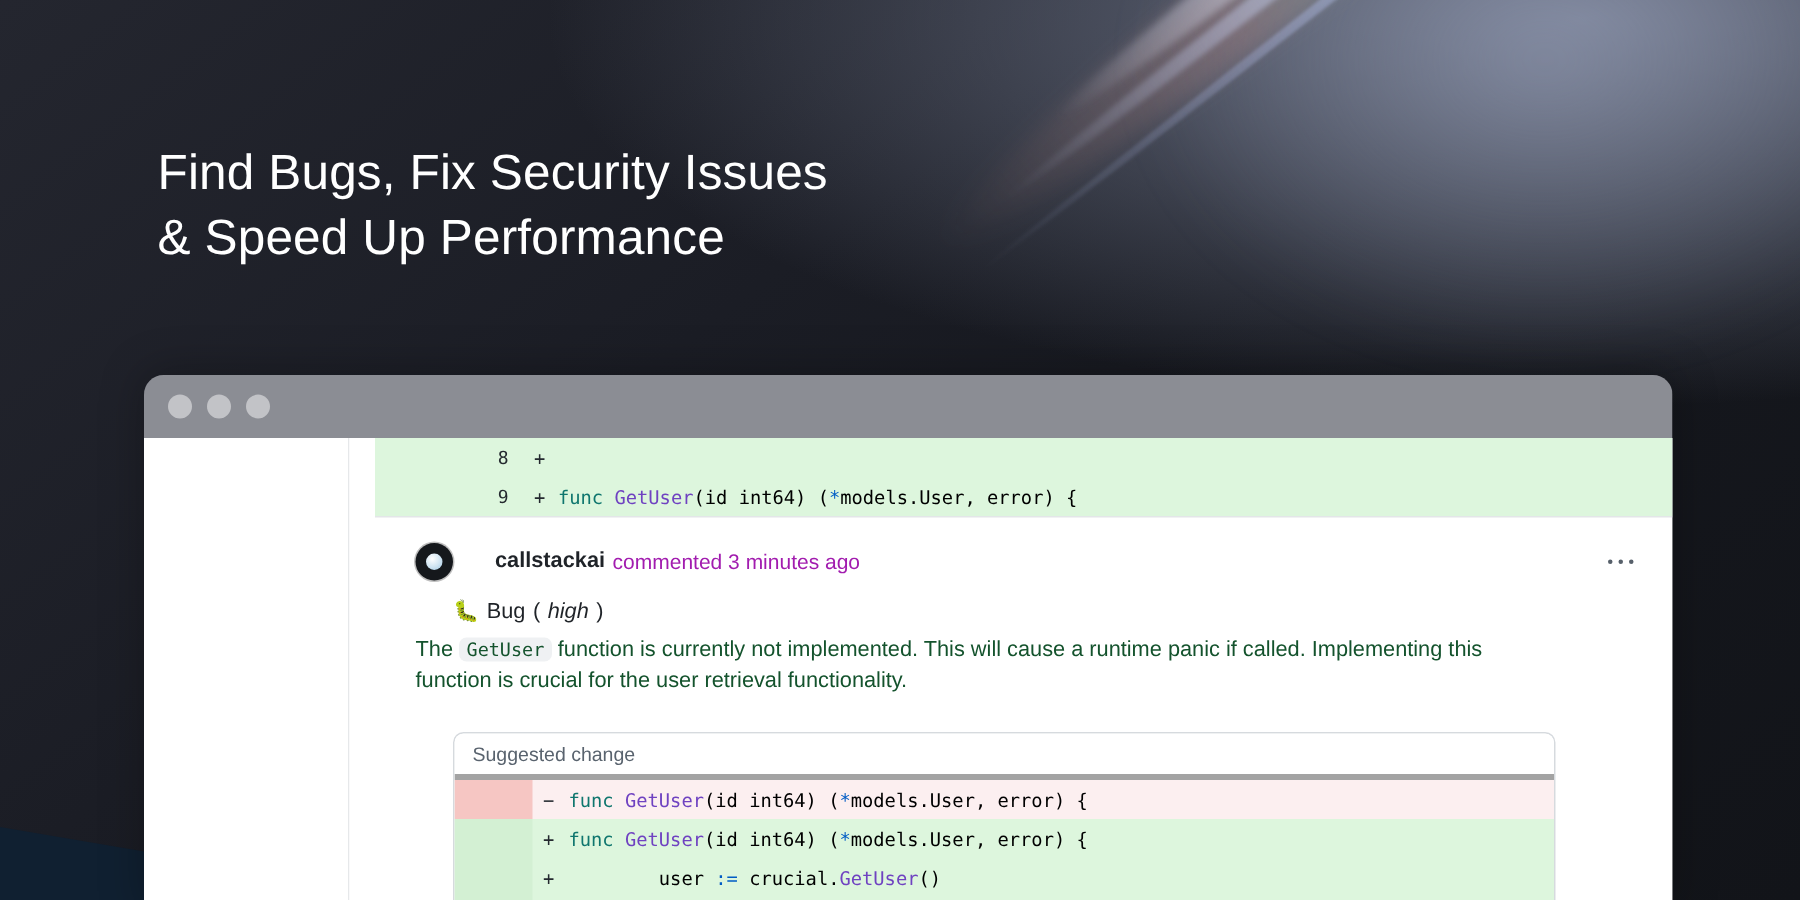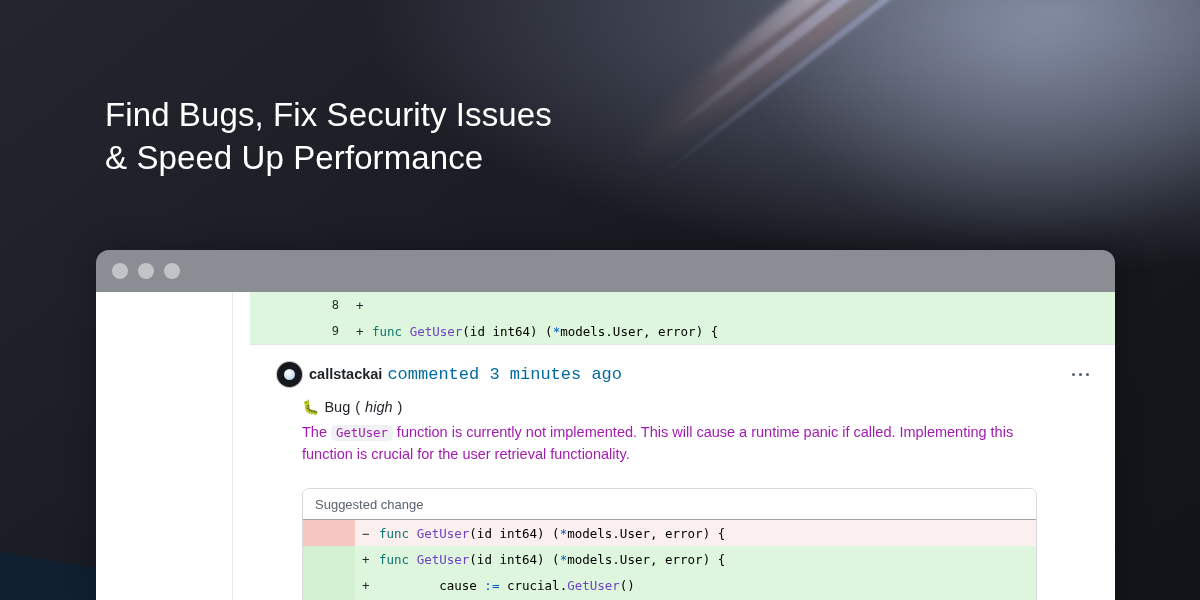--- a/index.html
+++ b/index.html
@@ -114,55 +114,55 @@
   .avatar {
     width:25px; height:25px; border-radius:50%; flex:none;
     background:#15181c;
     display:flex; align-items:center; justify-content:center;
     box-shadow:0 0 0 1px rgba(0,0,0,.25);
   }
   .avatar i {
     display:block; width:11px; height:11px; border-radius:50%;
     background:radial-gradient(circle at 38% 32%, #ffffff 0%, #cfe4f2 55%, #9fc6e0 100%);
   }
-  .cauthor { margin-left:7px; font-weight:700; font-size:14.5px; color:#1f2328;text-align:right; }
-  .cmeta   { margin-left:5px; font-size:17px; color:#0369a1;font-family:Liberation Mono, monospace; }
+  .cauthor { margin-left:28px; font-weight:700; font-size:14.5px; color:#1f2328;text-align:right; }
+  .cmeta   { margin-left:5px; font-size:14px; color:#a21caf; }
   .kebab {
     margin-left:auto; display:flex; gap:4px; align-items:center;
     padding:6px 4px; cursor:pointer;
   }
   .kebab span { width:3px; height:3px; border-radius:50%; background:#57606a; }
 
   .bugline {
     margin-top:14px; margin-left:25px;
     font-size:14.5px; color:#1f2328;
     display:flex; align-items:baseline; gap:5px;
   }
   .bugline .emo { font-size:14px; }
   .bugline b { font-weight:400; }
   .bugline em { font-style:italic; }
 
   .cbody {
-    margin-top:7px; margin-left:25px; max-width:725px;
-    font-size:14.5px; line-height:21px; color:#a21caf;
+    margin-top:7px; max-width:725px;
+    font-size:14.5px; line-height:21px; color:#14532d;
   }
   .chip {
     font-family:"DejaVu Sans Mono", monospace; font-size:12.3px;
     background:#eff1f3; border-radius:5px; padding:1px 5px;
   }
 
   
   .suggest {
     margin:23px 0 0 25px; width:735px;
     border:1px solid #d6dade; border-radius:7px;
     overflow:hidden; background:#fff;
   }
   .shead {
     height:31px; display:flex; align-items:center; padding-left:12px;
-    font-size:13px; color:#59636e; border-bottom:1px solid #a3a3a3;
+    font-size:13px; color:#59636e; border-bottom:4px solid #a3a3a3;
     background:#ffffff;
   }
   .srow { display:flex; align-items:center; height:26px;
           font-family:"DejaVu Sans Mono", monospace; font-size:12.5px; }
   .srow.del { background:#fceff0; }
   .srow.ins { background:#ddf6dd; }
   .sgut { width:52px; height:26px; flex:none; }
   .srow.del .sgut { background:#f6c6c3; }
   .srow.ins .sgut { background:#d3f0d3; }
   .ssign { width:24px; padding-left:7px; flex:none; color:#24292f; }
@@ -245,21 +245,21 @@
             <span class="scode"><span class="k">func</span><span class="pl"> </span><span class="fn">GetUser</span><span class="pl">(id int64) (</span><span class="op">*</span><span class="pl">models.User, error) {</span></span>
           </div>
           <div class="srow ins">
             <span class="sgut"></span>
             <span class="ssign">+</span>
             <span class="scode"><span class="k">func</span><span class="pl"> </span><span class="fn">GetUser</span><span class="pl">(id int64) (</span><span class="op">*</span><span class="pl">models.User, error) {</span></span>
           </div>
           <div class="srow ins">
             <span class="sgut"></span>
             <span class="ssign">+</span>
-            <span class="scode"><span class="pl">        cause </span><span class="op">:=</span><span class="pl"> crucial.</span><span class="fn">GetUser</span><span class="pl">()</span></span>
+            <span class="scode"><span class="pl">        user </span><span class="op">:=</span><span class="pl"> crucial.</span><span class="fn">GetUser</span><span class="pl">()</span></span>
           </div>
           <div class="srow ins">
             <span class="sgut"></span>
 
           </div>
 
         </div>
 
       </div>
     </div>

